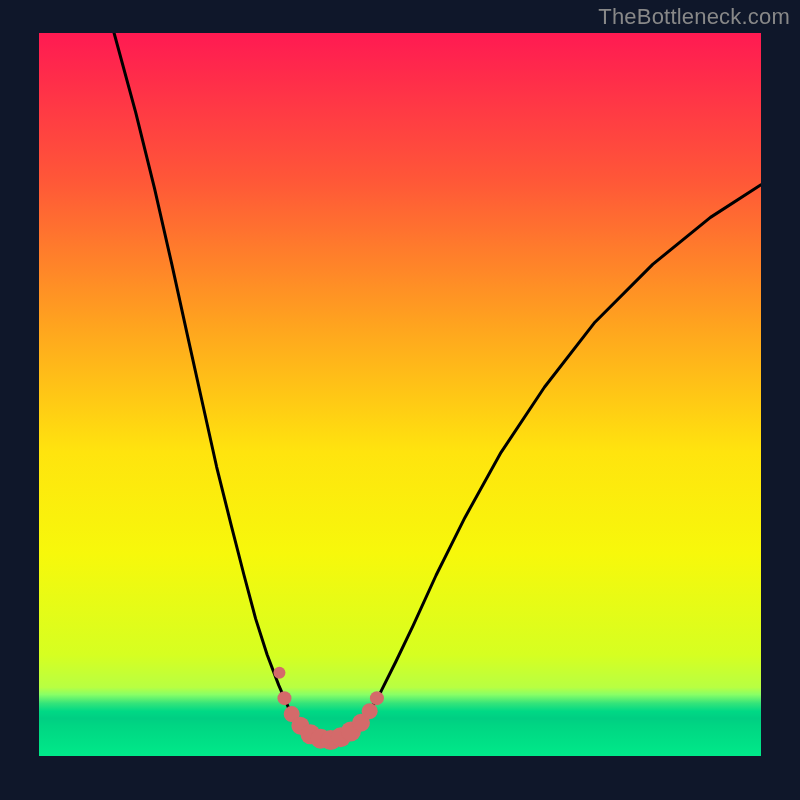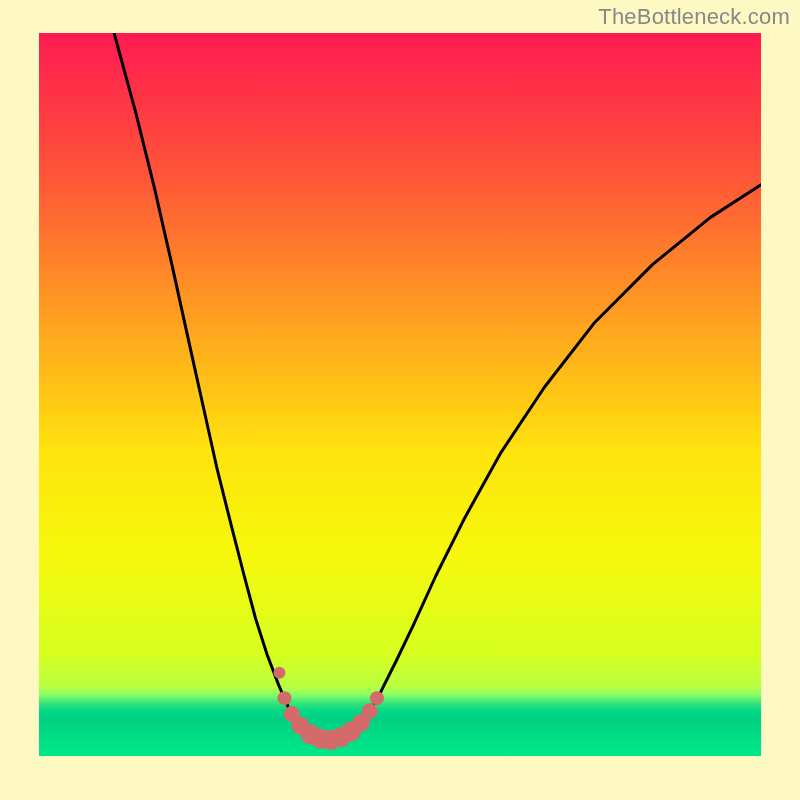--- a/index.html
+++ b/index.html
@@ -8,21 +8,21 @@
     width: 800px;
     height: 800px;
     background: #000;
     font-family: Arial, Helvetica, sans-serif;
     overflow: hidden;
   }
   .frame {
     position: relative;
     width: 800px;
     height: 800px;
-    background: #fef9c3;
+    background: #0f172a;
   }
   .watermark {
     position: absolute;
     top: 4px;
     right: 10px;
     color: #888;
     font-size: 22px;
     letter-spacing: 0.2px;
     font-weight: 500;
     z-index: 10;

